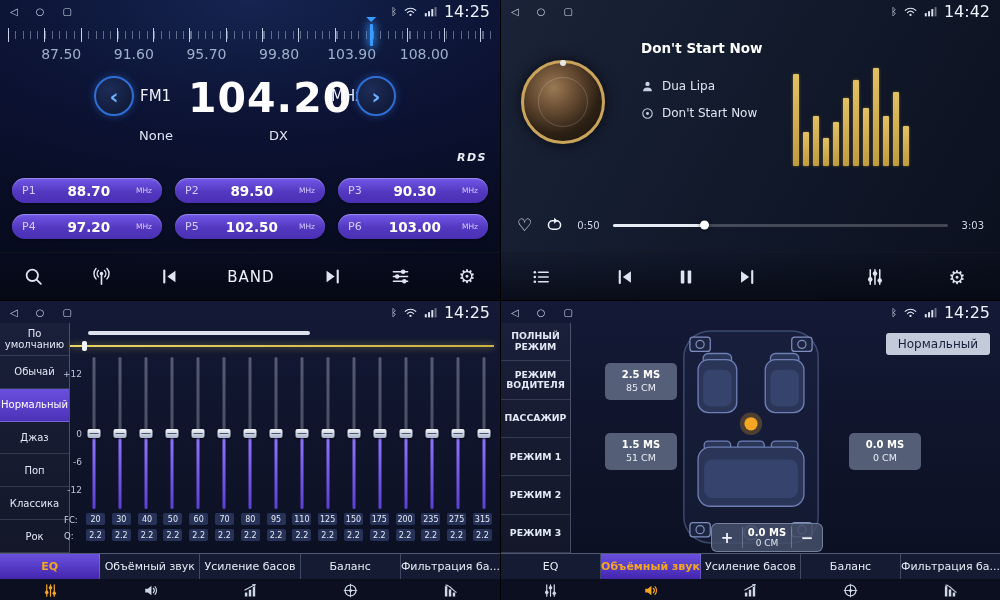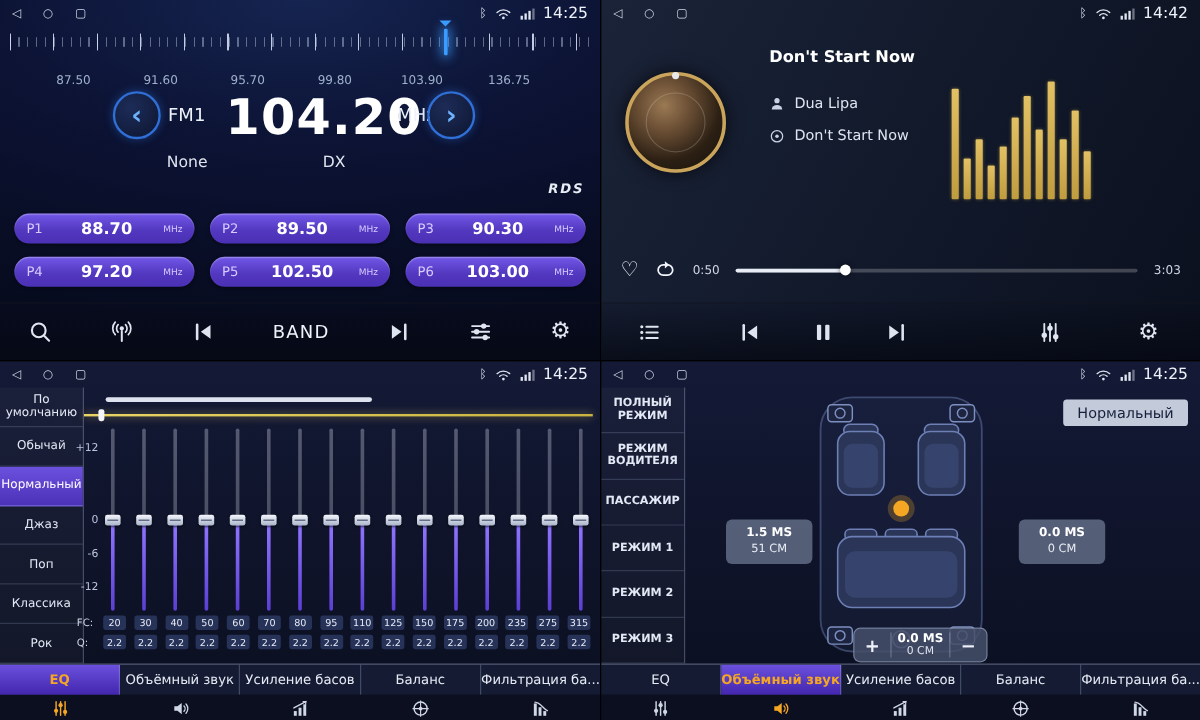--- a/index.html
+++ b/index.html
@@ -10,28 +10,28 @@
   #q-eq{left:0;top:300px;border-top:1px solid #000;background:linear-gradient(180deg,#141936 0%,#0d1226 70%,#0a0e1f 100%)}
   #q-surround{left:500px;top:300px;border-top:1px solid #000;border-left:1px solid #000;background:linear-gradient(180deg,#141936 0%,#0d1226 70%,#0a0e1f 100%)}
 
   
   .statusbar{position:absolute;top:0;left:0;width:100%;height:22px;display:flex;align-items:center;padding:0 10px;z-index:6}
   .nav{display:flex;gap:18px;font-size:10px;color:#cfd6e4}
   .nav span{cursor:default}
   .sright{margin-left:auto;display:flex;align-items:center;gap:7px}
   .btg{font-size:10px;color:#dfe5f0}
   .sic{width:13px;height:11px;color:#dfe5f0}
-  .stime{font-size:13px;color:#eef2fa}
+  .stime{font-size:16px;color:#eef2fa}
 
   
   .ruler{position:absolute;left:8px;top:26px;width:484px;height:38px}
   .ticks{position:absolute;left:0;top:2px;width:100%;height:14px}
   .ticks::before{content:'';position:absolute;left:0;right:0;top:3px;height:8px;background:repeating-linear-gradient(to right,rgba(190,205,230,.45) 0 1px,transparent 1px 7.3px)}
   .ticks::after{content:'';position:absolute;left:0;right:0;top:0;height:14px;background:repeating-linear-gradient(to right,rgba(225,235,255,.85) 0 1px,transparent 1px 36.3px)}
-  .rlabel{position:absolute;top:36px;transform:translateX(-50%);font-size:10px;color:#9fb0cc}
+  .rlabel{position:absolute;top:20px;transform:translateX(-50%);font-size:14px;color:#9fb0cc}
   .fmarker{position:absolute;left:74.8%;top:-2px;width:3px;height:22px;background:#3b9cff;border-radius:1px;box-shadow:0 0 9px 2px rgba(59,156,255,.8)}
   .fpointer{position:absolute;left:74.8%;top:-9px;transform:translateX(-38%);width:0;height:0;border:5px solid transparent;border-top-color:#3b9cff}
   .arrow-btn{position:absolute;top:76px;width:40px;height:40px;border-radius:50%;border:2px solid #2f6fd6;background:radial-gradient(circle at 36% 32%,#1d2c58,#0d1530);display:flex;align-items:center;justify-content:center;font-size:22px;font-weight:bold;color:#6db2ff;box-shadow:0 0 8px rgba(47,111,214,.45)}
   #fm-prev{left:94px}
   #fm-next{left:356px}
   .band-lbl{position:absolute;left:140px;top:87px;font-size:15px;color:#eef2fa}
   .freq-big{position:absolute;left:188px;top:74px;width:142px;text-align:center;font-size:41px;font-weight:bold;letter-spacing:1px;color:#fff}
   .unit-lbl{position:absolute;left:331px;top:87px;font-size:15px;color:#eef2fa}
   .none-lbl{position:absolute;left:139px;top:128px;font-size:13px;color:#dfe5f0}
   .dx-lbl{position:absolute;left:269px;top:128px;font-size:13px;color:#dfe5f0}
@@ -223,21 +223,21 @@
     </span>
   </div>
 
   <div class="ruler">
     <div class="ticks"></div>
     <span class="rlabel" style="left:11%">87.50</span>
     <span class="rlabel" style="left:26%">91.60</span>
     <span class="rlabel" style="left:41%">95.70</span>
     <span class="rlabel" style="left:56%">99.80</span>
     <span class="rlabel" style="left:71%">103.90</span>
-    <span class="rlabel" style="left:86%">136.75</span>
+    <span class="rlabel" style="left:86%">108.00</span>
     <div class="fpointer"></div>
     <div class="fmarker"></div>
   </div>
 
   <div class="arrow-btn" id="fm-prev">‹</div>
   <div class="band-lbl">FM1</div>
   <div class="freq-big">104.20</div>
   <div class="unit-lbl">MHz</div>
   <div class="arrow-btn" id="fm-next">›</div>
   <div class="none-lbl">None</div>
@@ -604,20 +604,24 @@
     <div class="sitem">ПОЛНЫЙ РЕЖИМ</div>
     <div class="sitem">РЕЖИМ ВОДИТЕЛЯ</div>
     <div class="sitem">ПАССАЖИР</div>
     <div class="sitem">РЕЖИМ 1</div>
     <div class="sitem">РЕЖИМ 2</div>
     <div class="sitem">РЕЖИМ 3</div>
   </div>
 
   <div class="profile-btn">Нормальный</div>
 
+  <div class="dbox" style="left:104px;top:62px">
+    <div class="l1">2.5 MS</div>
+    <div class="l2">85 CM</div>
+  </div>
   <div class="dbox" style="left:104px;top:132px">
     <div class="l1">1.5 MS</div>
     <div class="l2">51 CM</div>
   </div>
   <div class="dbox" style="left:348px;top:132px">
     <div class="l1">0.0 MS</div>
     <div class="l2">0 CM</div>
   </div>
 
   <svg class="car" viewBox="0 0 160 220">

